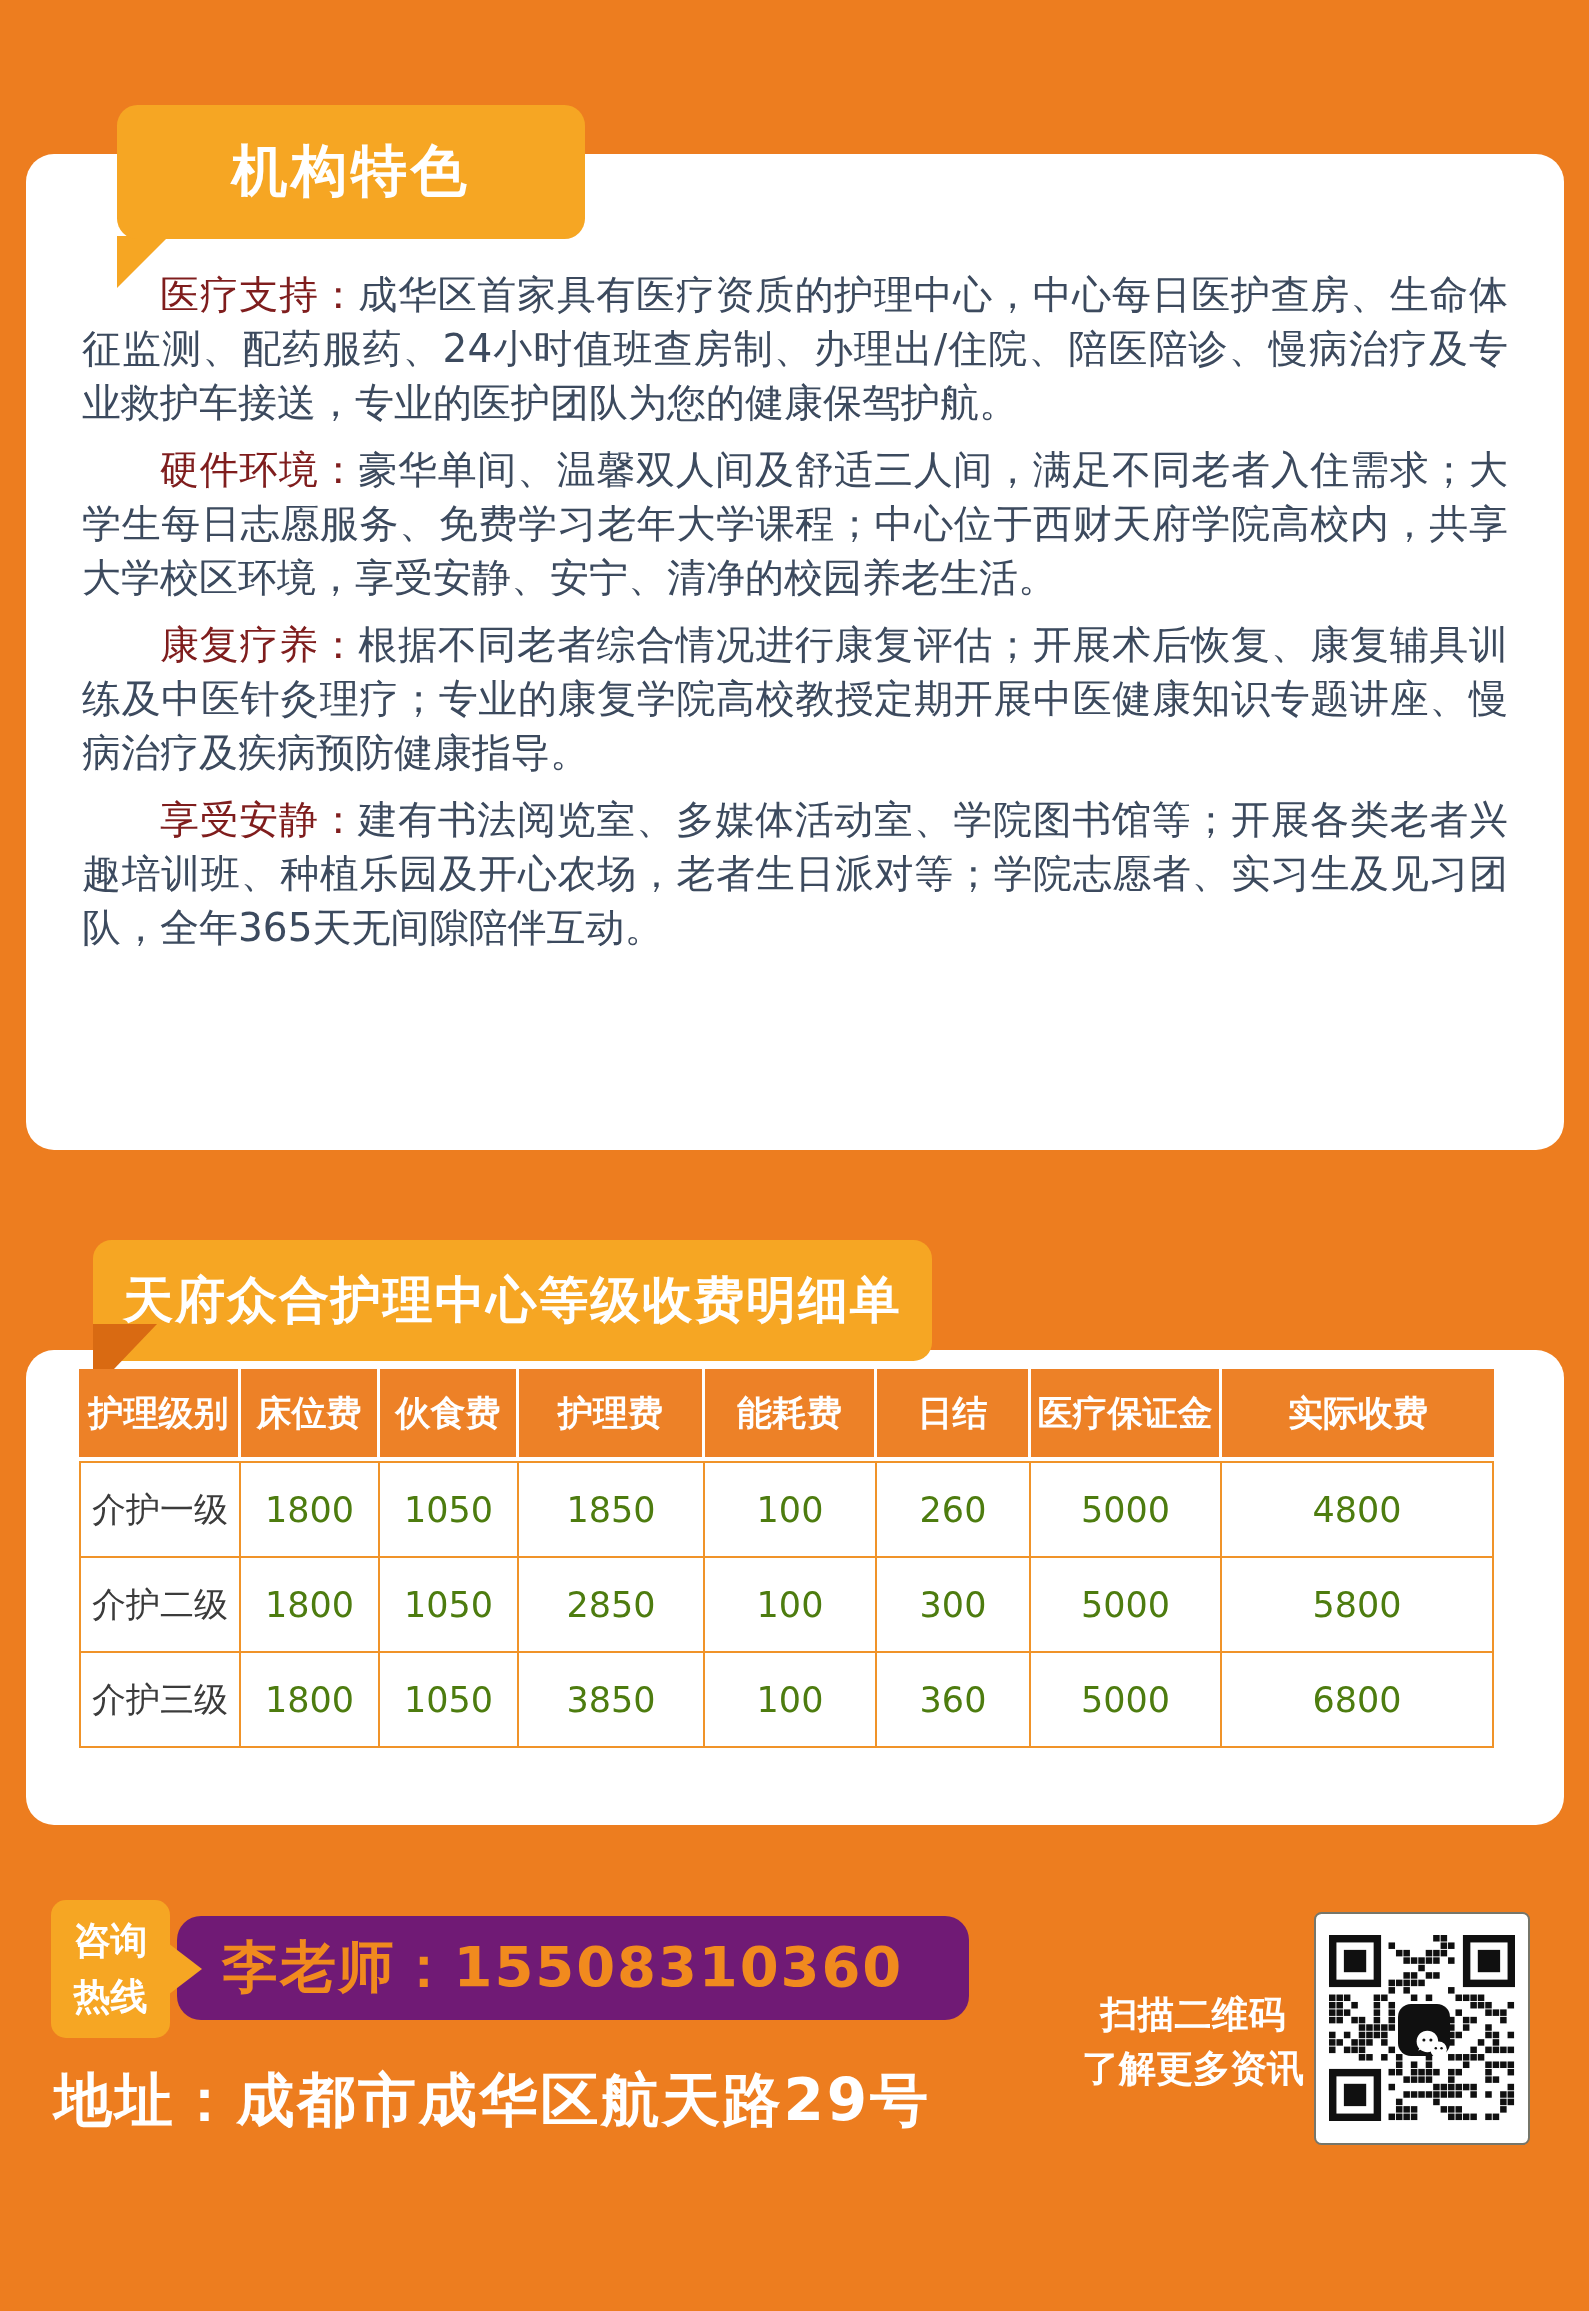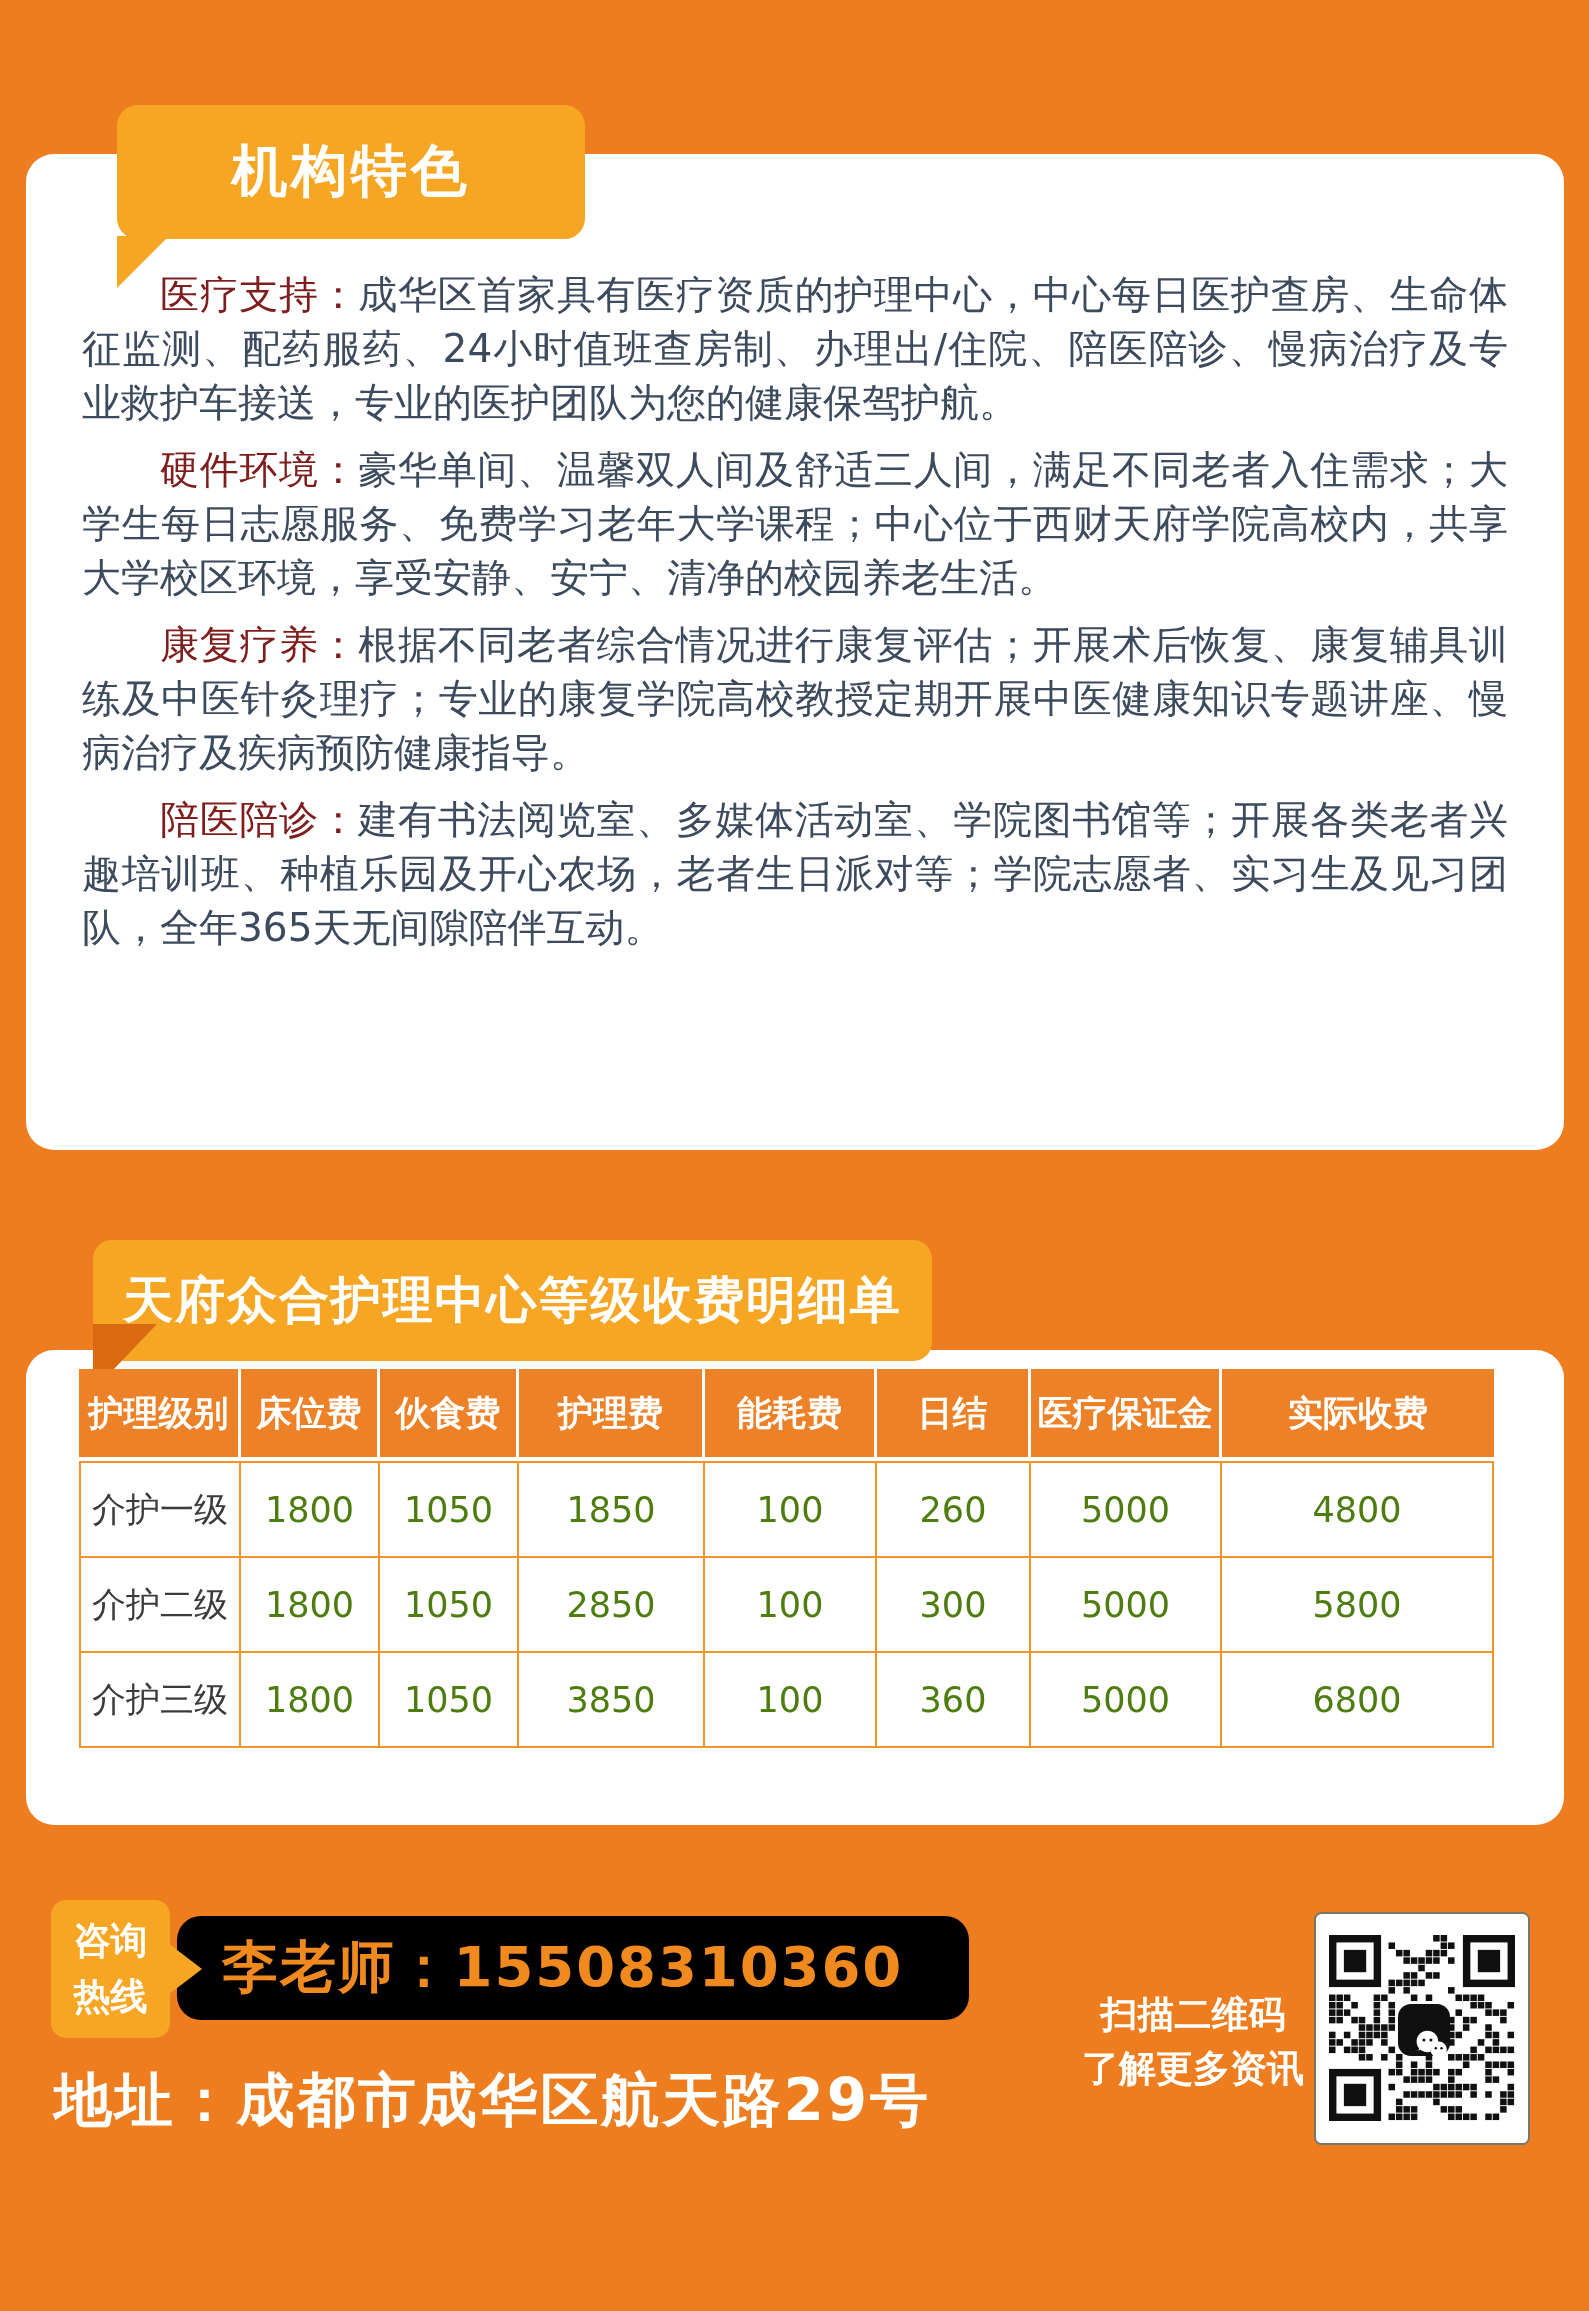--- a/index.html
+++ b/index.html
@@ -80,21 +80,21 @@
     color:#ffffff;font-size:37px;font-weight:bold;line-height:56px;
   }
   .hotline-chevron{
     position:absolute;left:168px;top:1943px;width:0;height:0;
     border-left:34px solid #F6A623;
     border-top:26px solid transparent;border-bottom:26px solid transparent;
     z-index:2;
   }
   .phone-pill{
     position:absolute;left:177px;top:1916px;width:792px;height:104px;
-    background:#000000;border-radius:24px;z-index:1;
+    background:#701a75;border-radius:24px;z-index:1;
     display:flex;align-items:center;
     padding-left:45px;box-sizing:border-box;
     color:#F18A1E;font-size:56px;font-weight:bold;letter-spacing:1.9px;
   }
   .qr-caption{
     position:absolute;left:988px;top:1988px;width:410px;
     text-align:center;color:#ffffff;font-size:37px;font-weight:bold;line-height:54px;
   }
   .qr-box{
     position:absolute;left:1314px;top:1912px;width:216px;height:233px;
@@ -118,21 +118,21 @@
 <div class="card1"></div>
 <div class="badge1-tail"></div>
 <div class="badge1">
   <span>机构特色</span>
 </div>
 
 <div class="features-text">
   <p class="para"><span class="plabel">医疗支持：</span><span>成华区首家具有医疗资质的护理中心，中心每日医护查房、生命体征监测、配药服药、24小时值班查房制、办理出/住院、陪医陪诊、慢病治疗及专业救护车接送，专业的医护团队为您的健康保驾护航。</span></p>
   <p class="para"><span class="plabel">硬件环境：</span><span>豪华单间、温馨双人间及舒适三人间，满足不同老者入住需求；大学生每日志愿服务、免费学习老年大学课程；中心位于西财天府学院高校内，共享大学校区环境，享受安静、安宁、清净的校园养老生活。</span></p>
   <p class="para"><span class="plabel">康复疗养：</span><span>根据不同老者综合情况进行康复评估；开展术后恢复、康复辅具训练及中医针灸理疗；专业的康复学院高校教授定期开展中医健康知识专题讲座、慢病治疗及疾病预防健康指导。</span></p>
-  <p class="para"><span class="plabel">陪医陪诊：</span><span>建有书法阅览室、多媒体活动室、学院图书馆等；开展各类老者兴趣培训班、种植乐园及开心农场，老者生日派对等；学院志愿者、实习生及见习团队，全年365天无间隙陪伴互动。</span></p>
+  <p class="para"><span class="plabel">享受安静：</span><span>建有书法阅览室、多媒体活动室、学院图书馆等；开展各类老者兴趣培训班、种植乐园及开心农场，老者生日派对等；学院志愿者、实习生及见习团队，全年365天无间隙陪伴互动。</span></p>
 </div>
 
 <div class="card2"></div>
 <div class="banner2">
   <span>天府众合护理中心等级收费明细单</span>
 </div>
 <div class="banner2-fold"></div>
 
 <table class="price">
   <colgroup>

